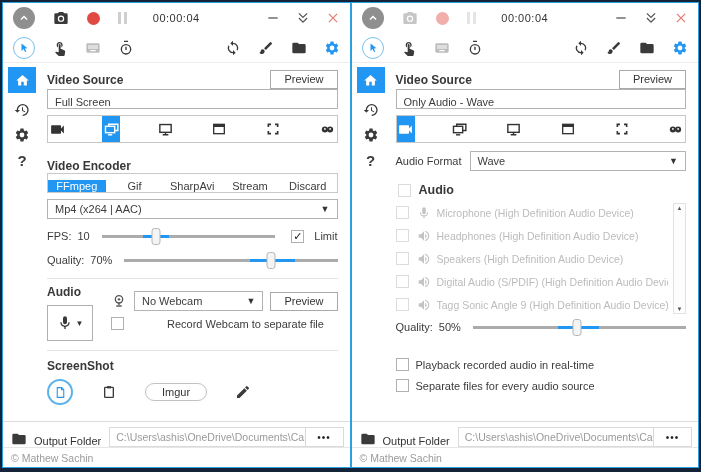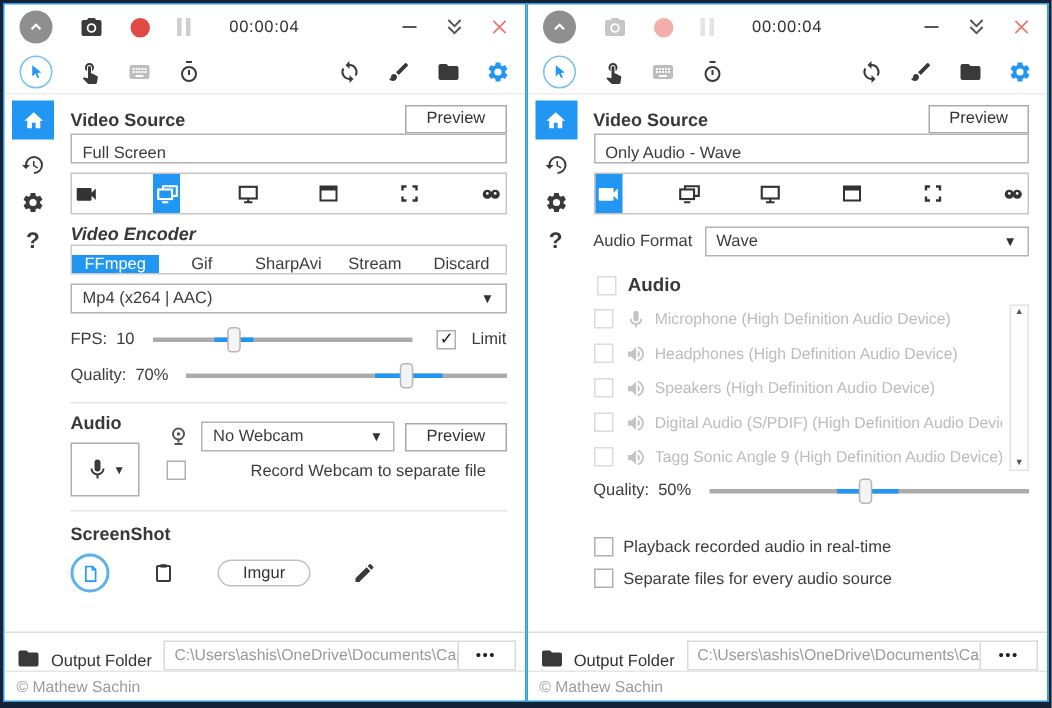--- a/index.html
+++ b/index.html
@@ -39,21 +39,21 @@
   .side-ic { color:#3a3a3a; }
   .qmark { font-size:15px; font-weight:bold; color:#3a3a3a; }
   .content { flex:1; min-width:0; padding:5px 12px 0 6px; display:flex; flex-direction:column; }
 
   .sec-head { font-size:12px; font-weight:bold; color:#383838; }
   .row { display:flex; align-items:center; }
   .vs-row { margin-top:2px; justify-content:space-between; }
   .btn { border:1px solid #a9a9a9; background:#fff; font-size:11px; color:#333; padding:1px 13px; line-height:15px; }
   .select { border:1px solid #b3b3b3; height:20px; display:flex; align-items:center; padding:0 7px; font-size:11px; color:#3c3c3c; background:#fff; }
   .select .caret { margin-left:auto; font-size:9px; color:#333; }
-  .mt4{margin-top:0;align-items:flex-end;} .mt6{margin-top:6px;gap:36px;} .mt8{margin-top:8px;} .mt10{margin-top:6px;font-style:italic;} .mt12{margin-top:12px;}
+  .mt4{margin-top:0;align-items:flex-end;} .mt6{margin-top:6px;gap:36px;} .mt8{margin-top:8px;} .mt10{margin-top:16px;} .mt12{margin-top:12px;}
 
   .srcbar { border:1px solid #c6c6c6; height:28px; display:flex; }
   .srccell { flex:1; display:flex; align-items:center; justify-content:center; color:#333; }
   .srccell.active { background:#2196f3; color:#fff; }
 
   .tabs { border:1px solid #c9c9c9; height:20px; display:flex; }
   .tab { flex:1; display:flex; align-items:center; justify-content:center; font-size:11px; color:#3c3c3c; }
   .tab.active { background:#2196f3; color:#fff; }
 
   .slider { position:relative; flex:1; height:18px; }

